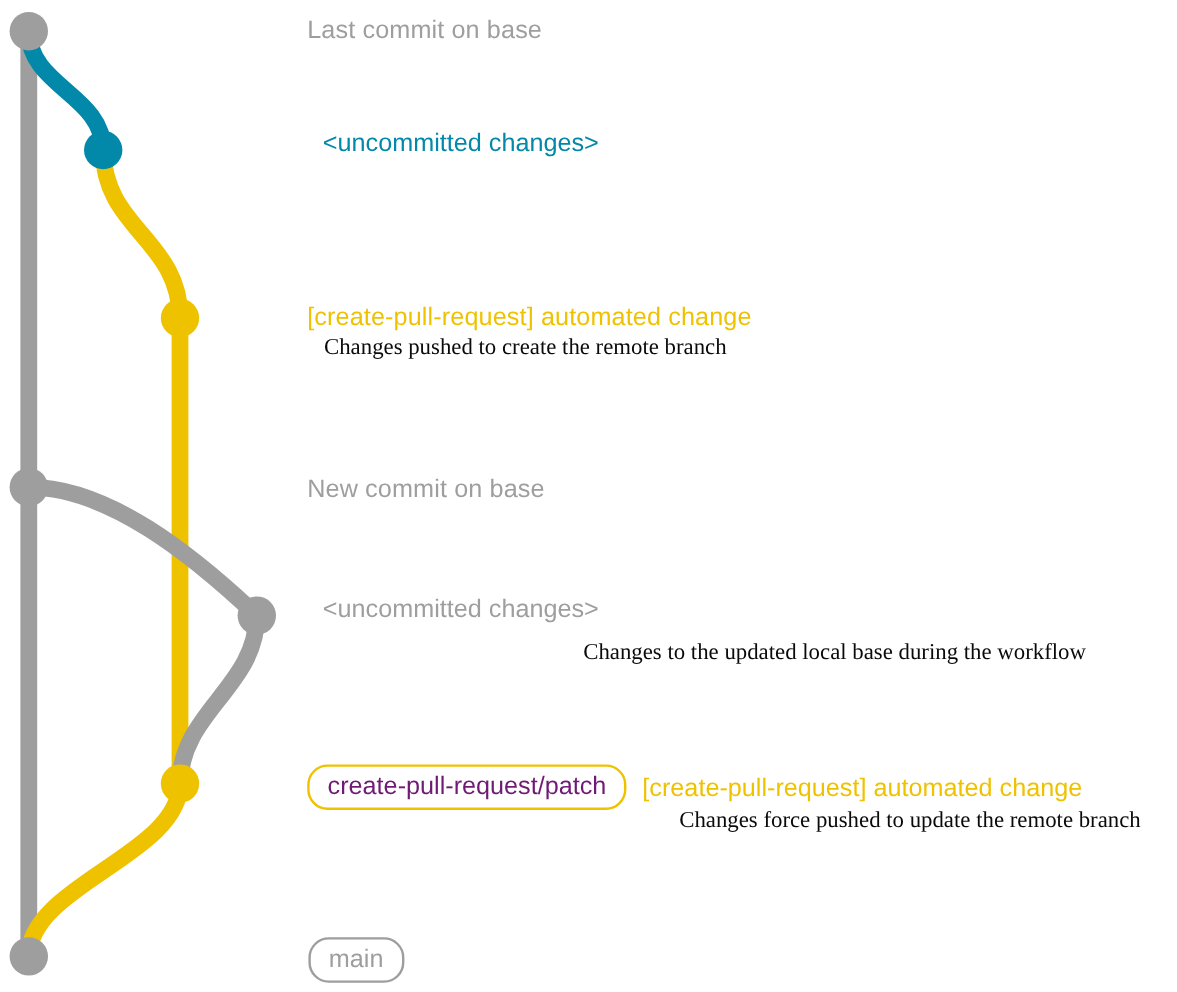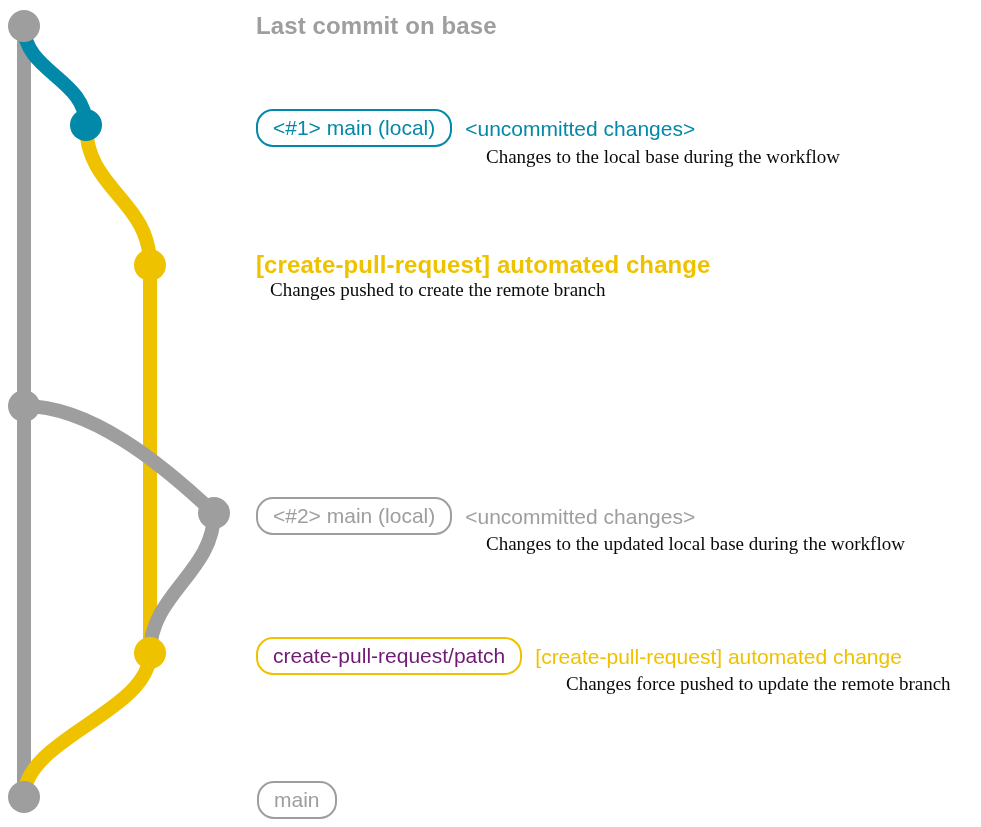--- a/index.html
+++ b/index.html
@@ -35,24 +35,23 @@
 
   
   .row {
     position: absolute;
     white-space: nowrap;
   }
 
   
   .commit-msg {
     font-family: "Liberation Sans", sans-serif;
-    font-size: 24px;
+    font-size: 21px;
     line-height: 24px;
     letter-spacing: 0.1px;
-    font-weight: bold;
   }
   .commit-msg.gray   { color: #9e9e9e; }
   .commit-msg.yellow { color: #efc200; }
 
   
   .pill {
     display: inline-block;
     box-sizing: border-box;
     font-family: "Liberation Sans", sans-serif;
     font-size: 21px;
@@ -121,31 +120,29 @@
   <circle cx="214" cy="513" r="16" fill="#9e9e9e"></circle>
   <circle cx="150" cy="653" r="16" fill="#efc200"></circle>
   <circle cx="24" cy="797" r="16" fill="#9e9e9e"></circle>
 </svg>
 
 <div class="layer-text">
 
   <div class="row commit-msg gray" style="left:256px; top:14px;">Last commit on base</div>
 
   <div class="pill-row" style="left:256px; top:109px;">
-    <span class="pill teal">&lt;#1&gt; main (local)</span>
     <span class="after-label teal">&lt;uncommitted changes&gt;</span>
   </div>
-  <div class="desc" style="left:486px; top:146px;">Changes to the local base during the workflow</div>
 
   <div class="row commit-msg yellow" style="left:256px; top:253px;">[create-pull-request] automated change</div>
   <div class="desc" style="left:270px; top:279px;">Changes pushed to create the remote branch</div>
 
+  <div class="row commit-msg gray" style="left:256px; top:396px;">New commit on base</div>
 
   <div class="pill-row" style="left:256px; top:497px;">
-    <span class="pill gray">&lt;#2&gt; main (local)</span>
     <span class="after-label gray">&lt;uncommitted changes&gt;</span>
   </div>
   <div class="desc" style="left:486px; top:533px;">Changes to the updated local base during the workflow</div>
 
   <div class="pill-row" style="left:256px; top:637px;">
     <span class="pill yellow">create-pull-request/patch</span>
     <span class="after-label yellow">[create-pull-request] automated change</span>
   </div>
   <div class="desc" style="left:566px; top:673px;">Changes force pushed to update the remote branch</div>
 

